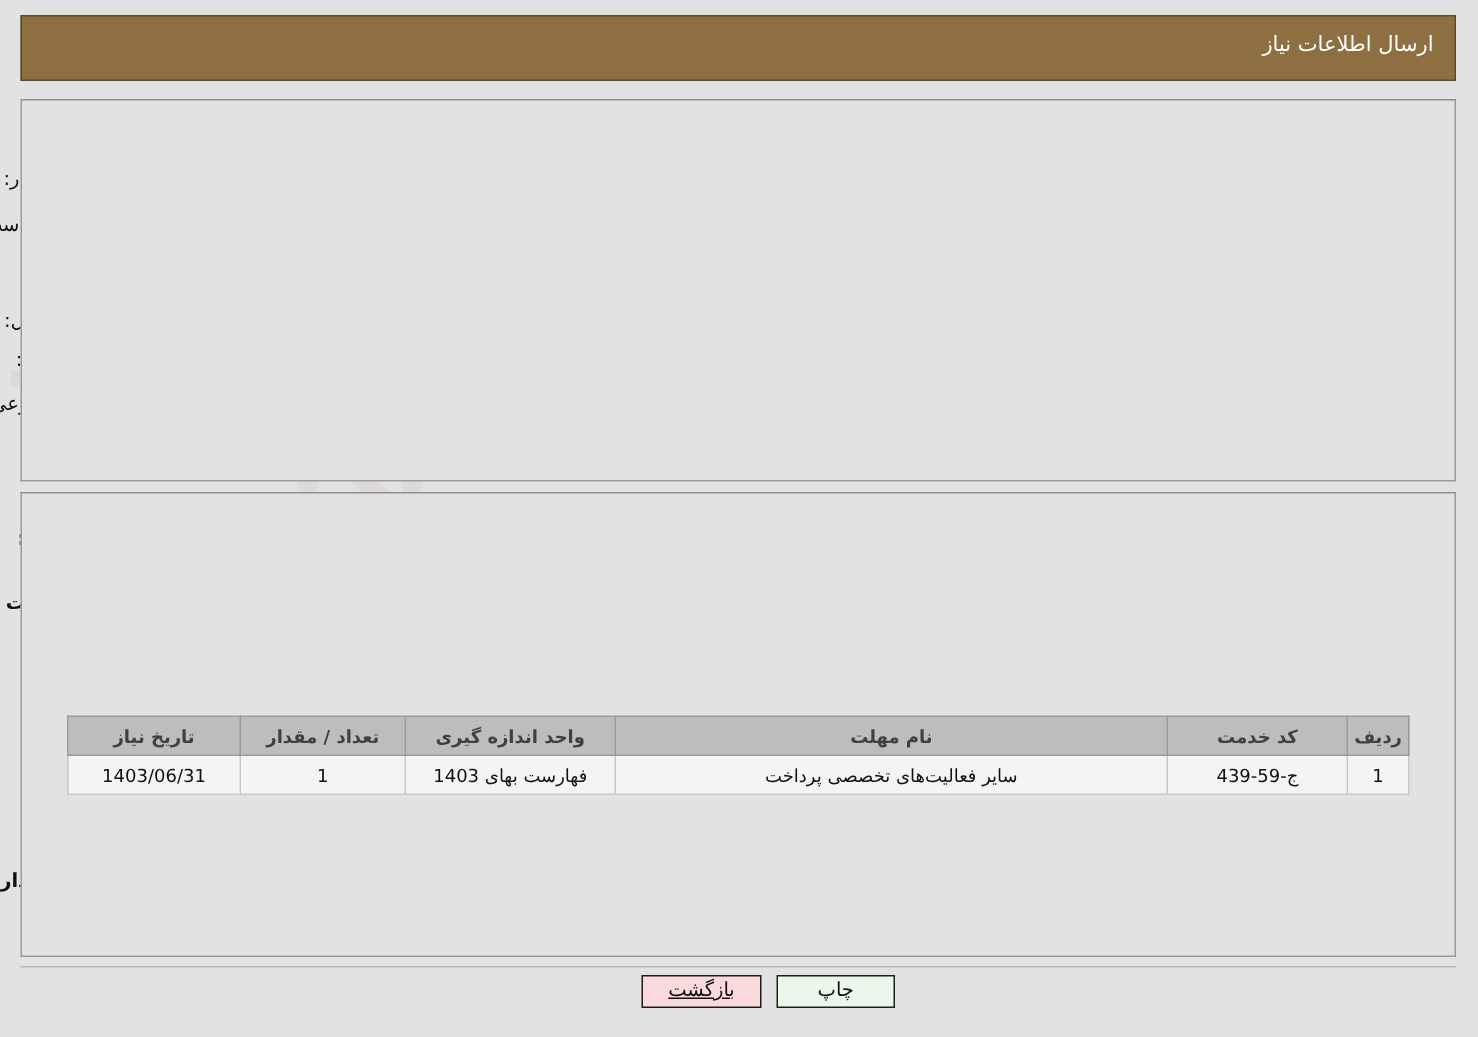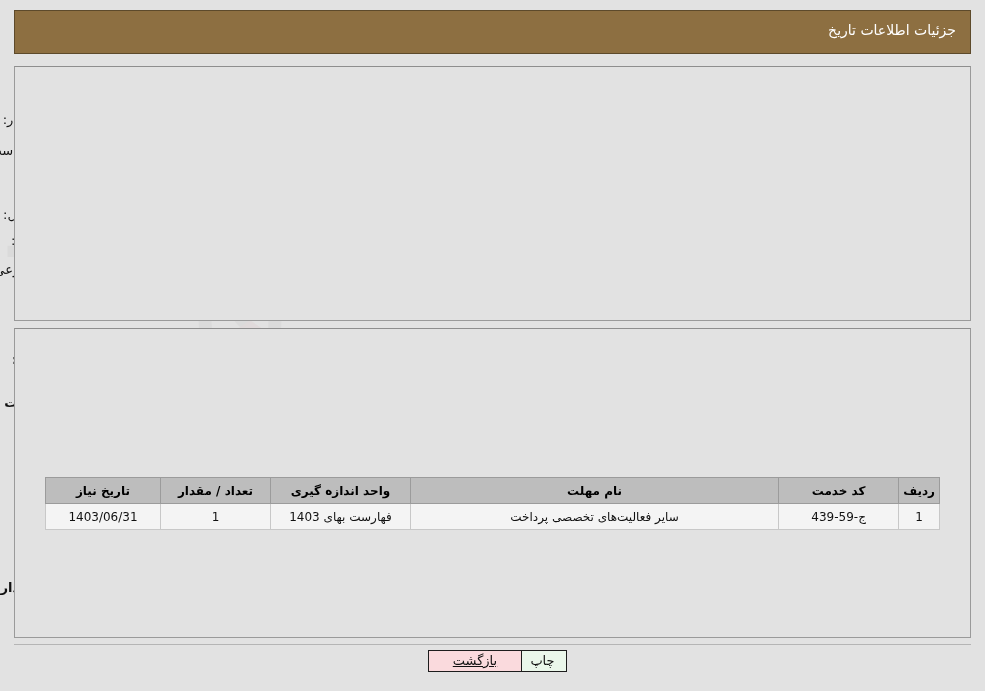--- a/index.html
+++ b/index.html
@@ -155,21 +155,21 @@
     position: absolute;
     left: 45px; top: 477px;
     width: 895px;
     border-collapse: collapse;
     font-size: 12px;
     z-index: 3;
   }
   #svc-table th {
     background: #bdbdbd;
     border: 1px solid #9b9b9b;
-    color: #000000;
+    color: #404040;
     font-weight: bold;
     height: 26px;
     padding: 2px 4px;
     text-align: center;
     white-space: nowrap;
   }
   #svc-table td {
     background: #f4f4f4;
     border: 1px solid #c8c8c8;
     color: #111;
@@ -184,22 +184,22 @@
     position: absolute;
     border: 1px solid #1d1d1d;
     font-size: 13px;
     color: #111;
     height: 22px;
     line-height: 20px;
     text-align: center;
     cursor: pointer;
     z-index: 3;
   }
-  #btn-print  { left: 518px; top: 650px; width: 49px; background: #eaf7ea; }
-  #btn-back   { left: 428px; top: 650px; width: 94px; background: #fadadd; text-decoration: underline; }
+  #btn-print  { left: 518px; top: 650px; width: 79px; background: #eaf7ea; }
+  #btn-back   { left: 428px; top: 650px; width: 80px; background: #fadadd; text-decoration: underline; }
 
   .divider {
     position: absolute;
     left: 14px; top: 644px;
     width: 957px; height: 1px;
     background: #b5b5b5;
     z-index: 1;
   }
 </style>
 </head>
@@ -220,21 +220,21 @@
     </g>
     <g fill="#c6c6c6" opacity="0.85">
       <text x="470" y="78" font-family="DejaVu Sans, sans-serif" font-size="78" font-weight="bold" fill="#c2c2c2">Tender.net</text>
     </g>
     <g fill="#d9c6c8" opacity="0.85">
       <path d="M250 95 q60 45 135 48 l0 -16 l34 24 l-34 24 l0 -16 q-85 -3 -152 -52 z"></path>
     </g>
   </svg>
 
   <div class="hdr-wrap">
-    <div class="hdr-title">جزئیات اطلاعات تاریخ</div>
+    <div class="hdr-title">ارسال اطلاعات نیاز</div>
   </div>
 
   <div class="panel" id="panel-top"></div>
 
   <div class="lbl" style="right:880px; top:86px;">شماره نیاز:</div>
   <div class="fld" style="right:205px; top:82px; width:175px; left:auto;">1103003280000011</div>
   <div class="lbl" style="right:398px; top:86px;">تاریخ و ساعت اعلان عمومی:</div>
   <div class="fld" style="left:100px; top:82px; width:185px;">1403/02/26 - 11:06</div>
 
   <div class="lbl" style="right:880px; top:112px;">نام دستگاه خریدار:</div>

